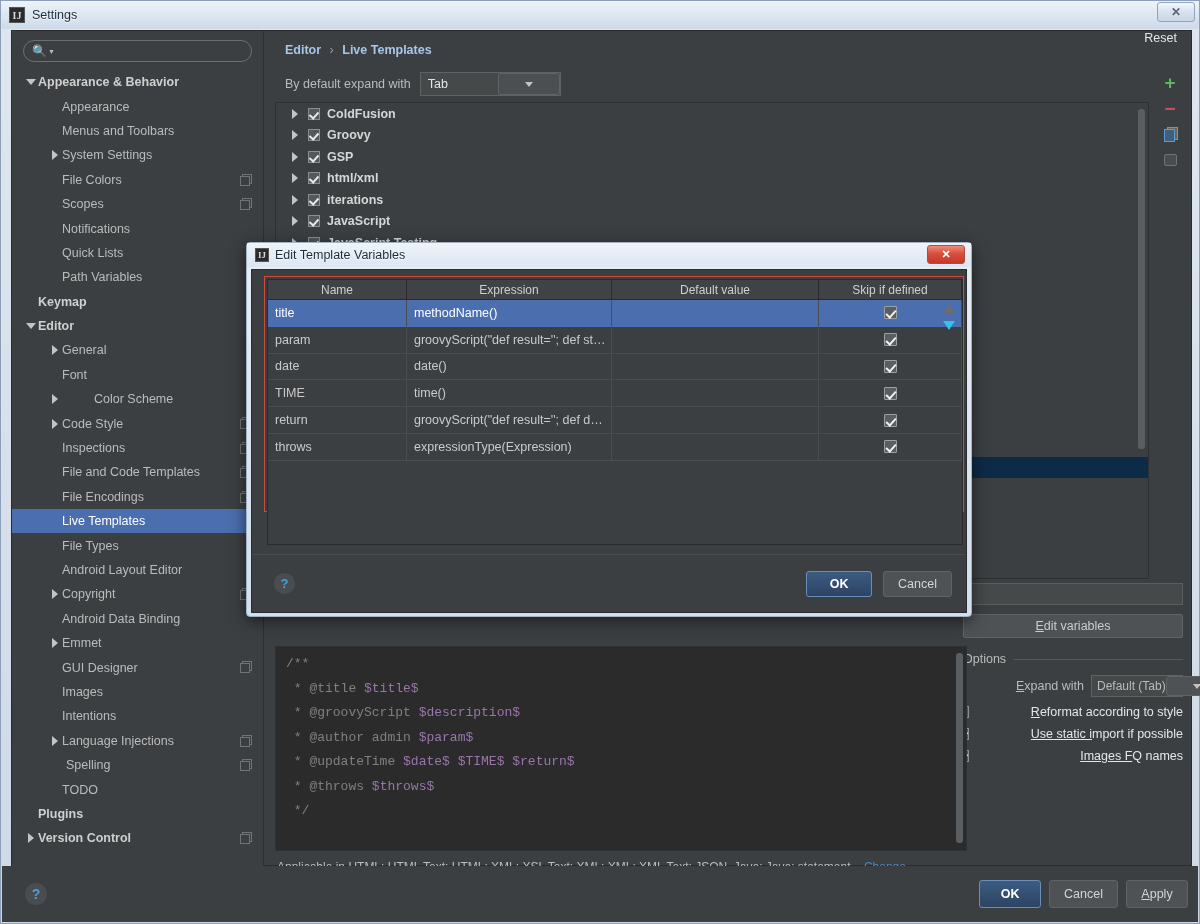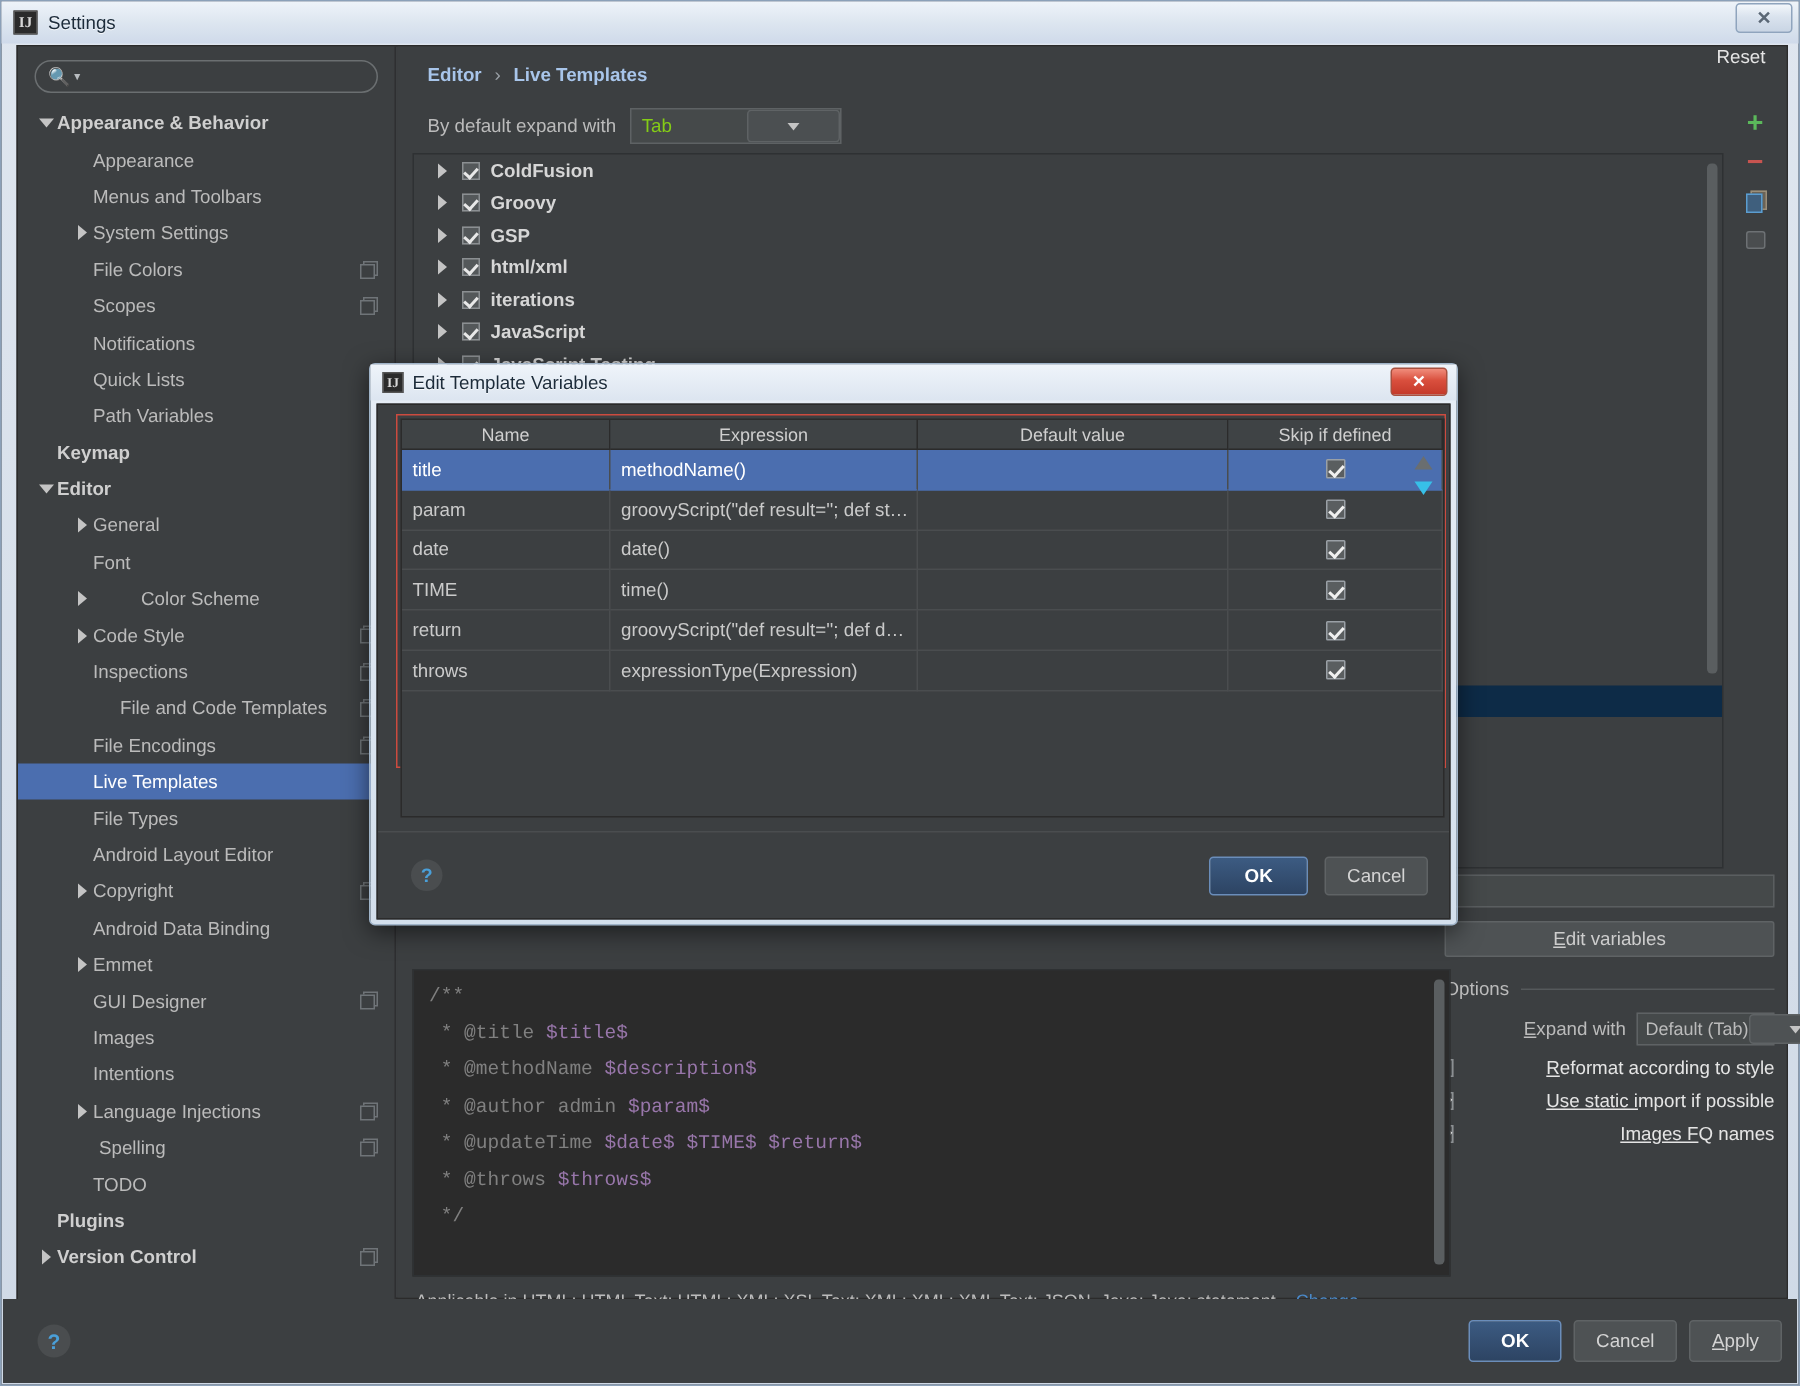--- a/index.html
+++ b/index.html
@@ -123,21 +123,21 @@
   .expand-row {
     position: absolute; left: 20px; top: 41px;
     display: flex; align-items: center;
   }
   .expand-label { font-size: 12.5px; color: #bbbbbb; }
   .combo {
     margin-left: 9px; height: 24px; width: 141px;
     background: #45494a; border: 1px solid #5e6264;
     display: flex; align-items: center;
   }
-  .combo .val { flex: 1; padding-left: 7px; font-size: 12.5px; color: #84cc16; }
+  .combo .val { flex: 1; padding-left: 7px; font-size: 12.5px; color: #e5e5e5; }
   .combo .btn {
     width: 22px; height: 22px; border-left: 1px solid #5e6264;
     background: #4b4f51; display: flex; align-items: center; justify-content: center;
   }
   .combo .btn i {
     width: 0; height: 0; border-left: 4px solid transparent;
     border-right: 4px solid transparent; border-top: 5px solid #c4c4c4;
   }
 
   .tmpl-panel {
@@ -462,21 +462,21 @@
                 <i class="arrow-right"></i>
               </span>
               <span class="tree-label">Code Style</span>
               <span class="copy-badge"></span>
             </div>
             <div class="tree-row" style="padding-left: 36px;">
               <span class="tw"></span>
               <span class="tree-label">Inspections</span>
               <span class="copy-badge"></span>
             </div>
-            <div class="tree-row" style="padding-left: 54px;">
+            <div class="tree-row" style="padding-left: 36px;">
               <span class="tw"></span>
               <span class="tree-label">File and Code Templates</span>
               <span class="copy-badge"></span>
             </div>
             <div class="tree-row" style="padding-left: 36px;">
               <span class="tw"></span>
               <span class="tree-label">File Encodings</span>
               <span class="copy-badge"></span>
             </div>
             <div class="tree-row selected" style="padding-left: 36px;">
@@ -673,21 +673,21 @@
                 <span class="chk on"></span>
                 <span><u>Images F</u>Q names</span>
               </div>
             </div>
         </div>
 
         <div class="code-pane">
           <div id="code-lines">
               <div class="code-line"><span>/**</span></div>
               <div class="code-line"><span> * @title </span><span class="var">$title$</span></div>
-              <div class="code-line"><span> * @methodName </span><span class="var">$description$</span></div>
+              <div class="code-line"><span> * @groovyScript </span><span class="var">$description$</span></div>
               <div class="code-line"><span> * @author admin </span><span class="var">$param$</span></div>
               <div class="code-line"><span> * @updateTime </span><span class="var">$date$ $TIME$ $return$</span></div>
               <div class="code-line"><span> * @throws </span><span class="var">$throws$</span></div>
               <div class="code-line"><span> */</span></div>
             </div>
           <div class="code-scroll"></div>
         </div>
 
         <div class="applicable">
           <span>Applicable in HTML: HTML Text; HTML; XML: XSL Text; XML; XML: XML Text; JSON, Java; Java: statement,...</span><a href="#">Change</a>

